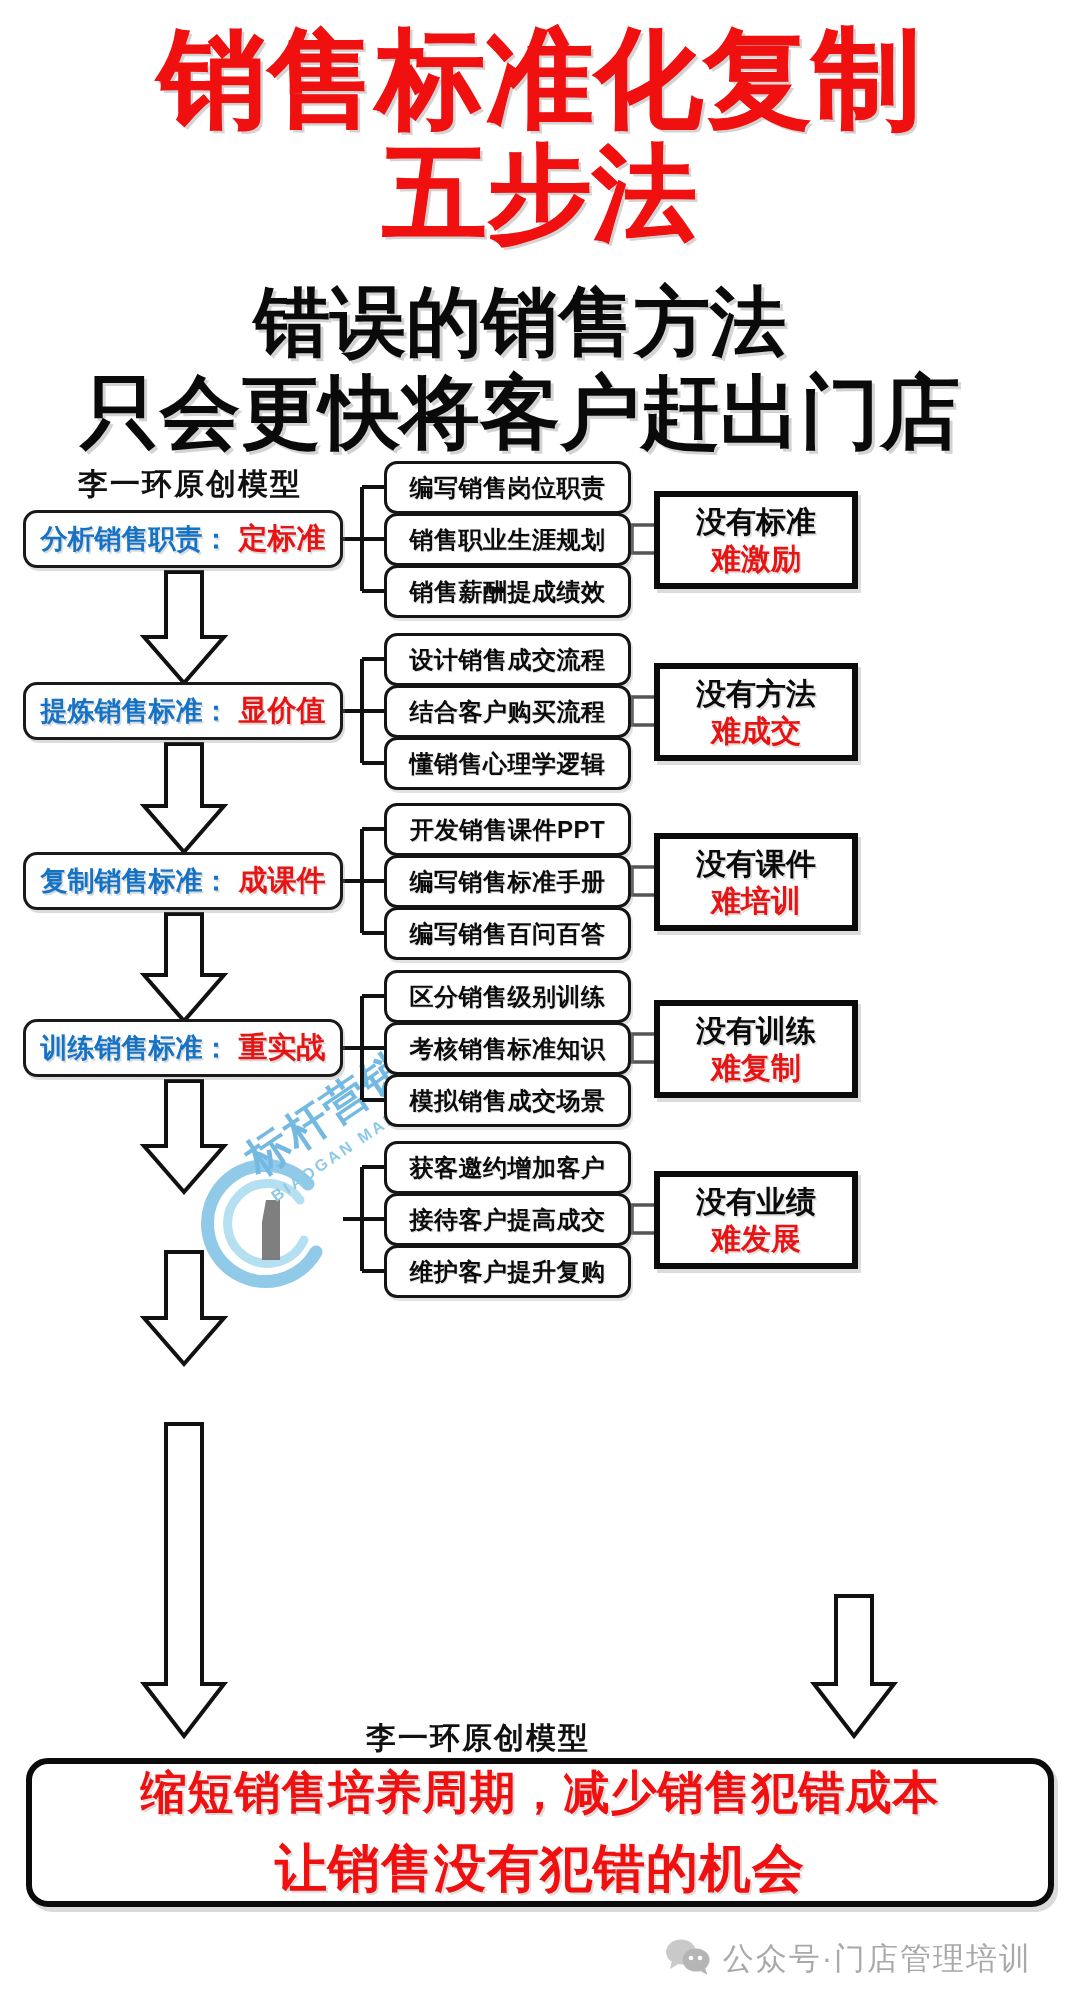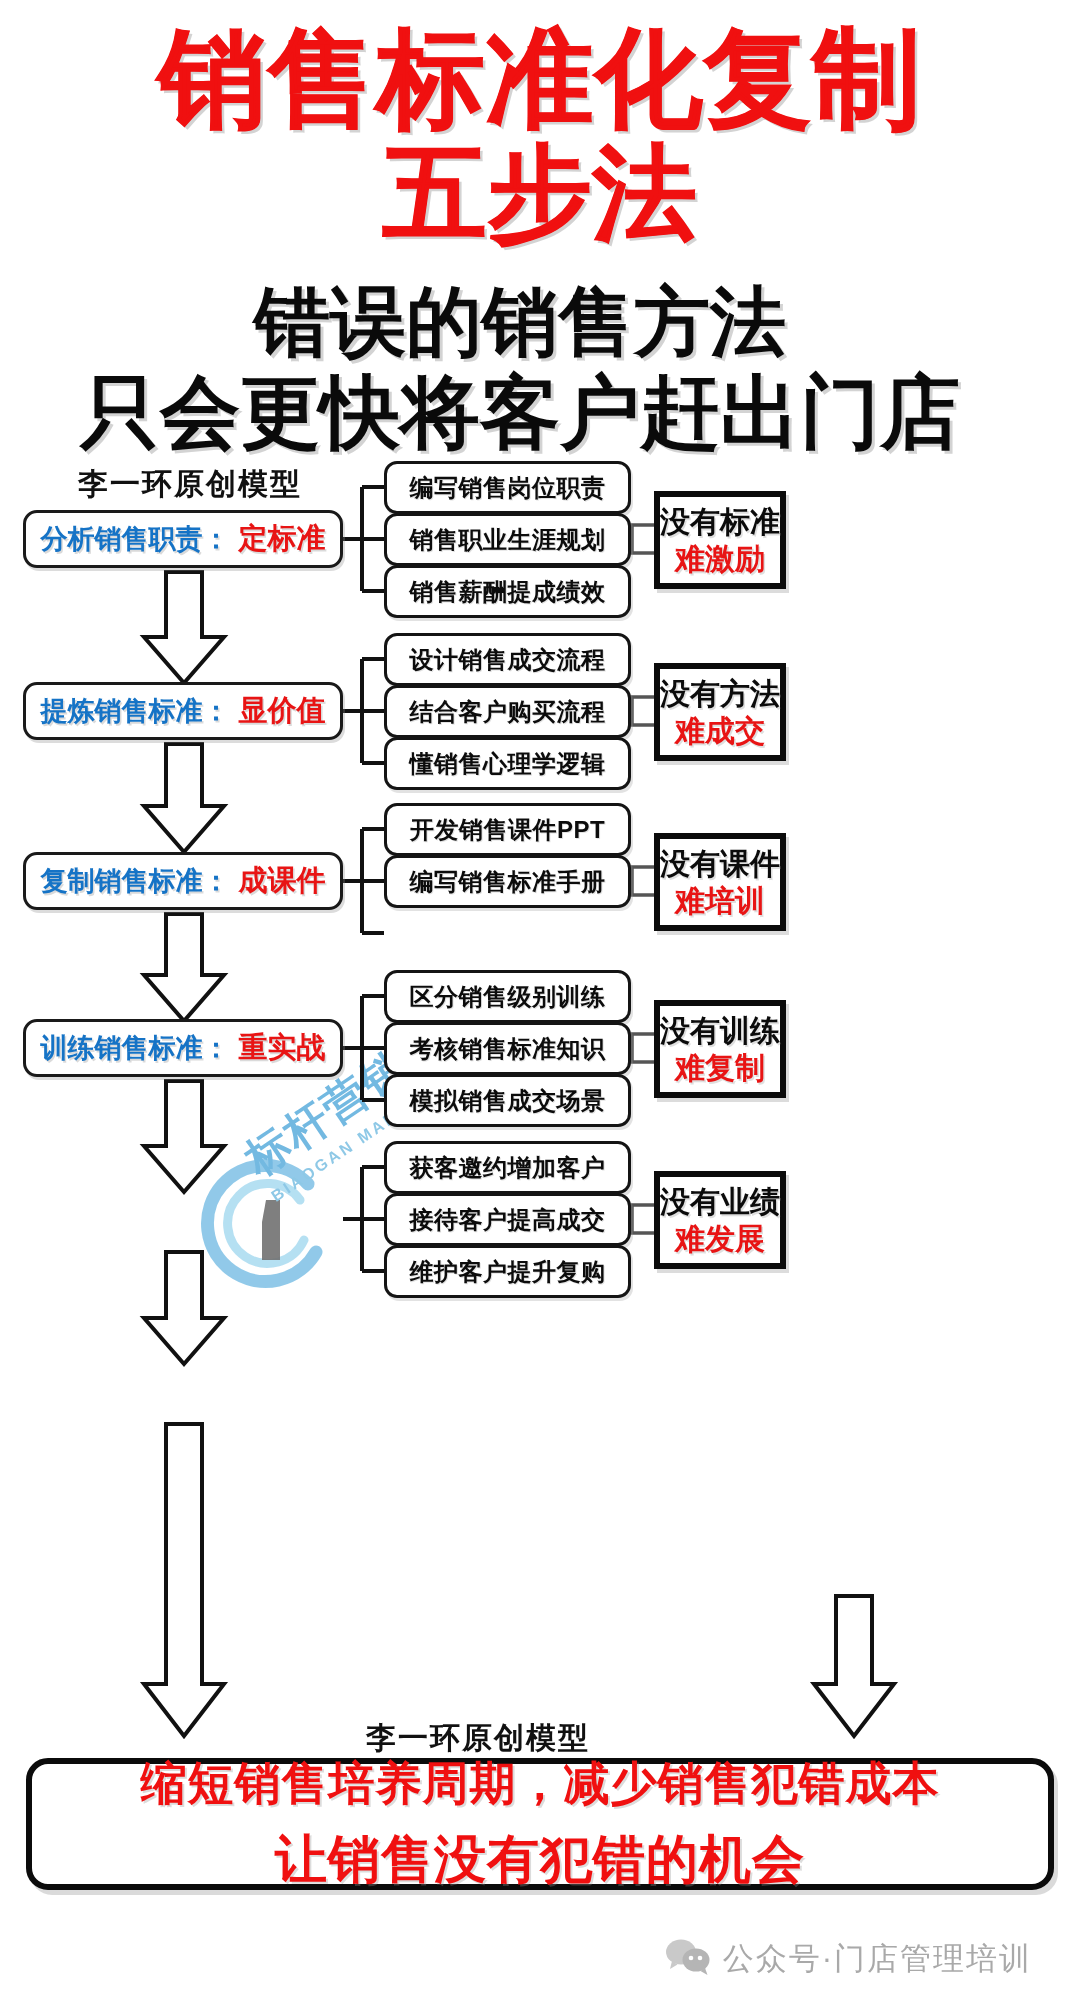--- a/index.html
+++ b/index.html
@@ -100,40 +100,40 @@
     box-shadow: 2px 3px 0 rgba(150,150,150,.28);
   }
   .task span {
     color:#0c0c0c; font-weight:900; font-size:24px; letter-spacing:0.5px;
     text-shadow: 1px 1px 0 rgba(160,160,160,.30);
   }
 
   
   .outcome {
     position:absolute;
-    width:132px; height:98px;
+    width:204px; height:98px;
     border:6px solid #0b0b0b;
     background:#fff;
     display:flex; flex-direction:column; align-items:center; justify-content:center;
     white-space:nowrap;
     box-shadow: 3px 4px 0 rgba(140,140,140,.30);
   }
   .outcome .o-top {
     color:#0b0b0b; font-weight:900; font-size:30px; line-height:1.12;
     text-shadow: 1.5px 1.5px 0 rgba(150,150,150,.30);
   }
   .outcome .o-bot {
     color:#e81414; font-weight:900; font-size:30px; line-height:1.12; margin-top:3px;
     text-shadow: 1.5px 1.5px 0 rgba(150,150,150,.30);
   }
 
   
   #conclusion {
     position:absolute; left:26px; top:1758px;
-    width:1028px; height:132px;
+    width:1028px; height:149px;
     border:6px solid #0b0b0b; border-radius:22px;
     background:#fff;
     display:flex; flex-direction:column; align-items:center; justify-content:center;
     box-shadow: 4px 5px 0 rgba(140,140,140,.32);
   }
   #conclusion .c-l1 {
     color:#f01010; font-weight:900; font-size:46px; letter-spacing:1px;
     text-shadow: 2px 2px 0 rgba(150,150,150,.33);
   }
   #conclusion .c-l2 {
@@ -261,20 +261,23 @@
   <div class="stage" style="left:23px; top:852px;">
     <span class="s-blue">复制销售标准：</span>
     <span class="s-red">成课件</span>
   </div>
   <div class="task" style="left:384px; top:803px;">
     <span>开发销售课件PPT</span>
   </div>
   <div class="task" style="left:384px; top:855px;">
     <span>编写销售标准手册</span>
   </div>
+  <div class="task" style="left:384px; top:907px;">
+    <span>编写销售百问百答</span>
+  </div>
   <div class="outcome" style="left:654px; top:833px;">
     <span class="o-top">没有课件</span>
     <span class="o-bot">难培训</span>
   </div>
 
   <div class="stage" style="left:23px; top:1019px;">
     <span class="s-blue">训练销售标准：</span>
     <span class="s-red">重实战</span>
   </div>
   <div class="task" style="left:384px; top:970px;">

